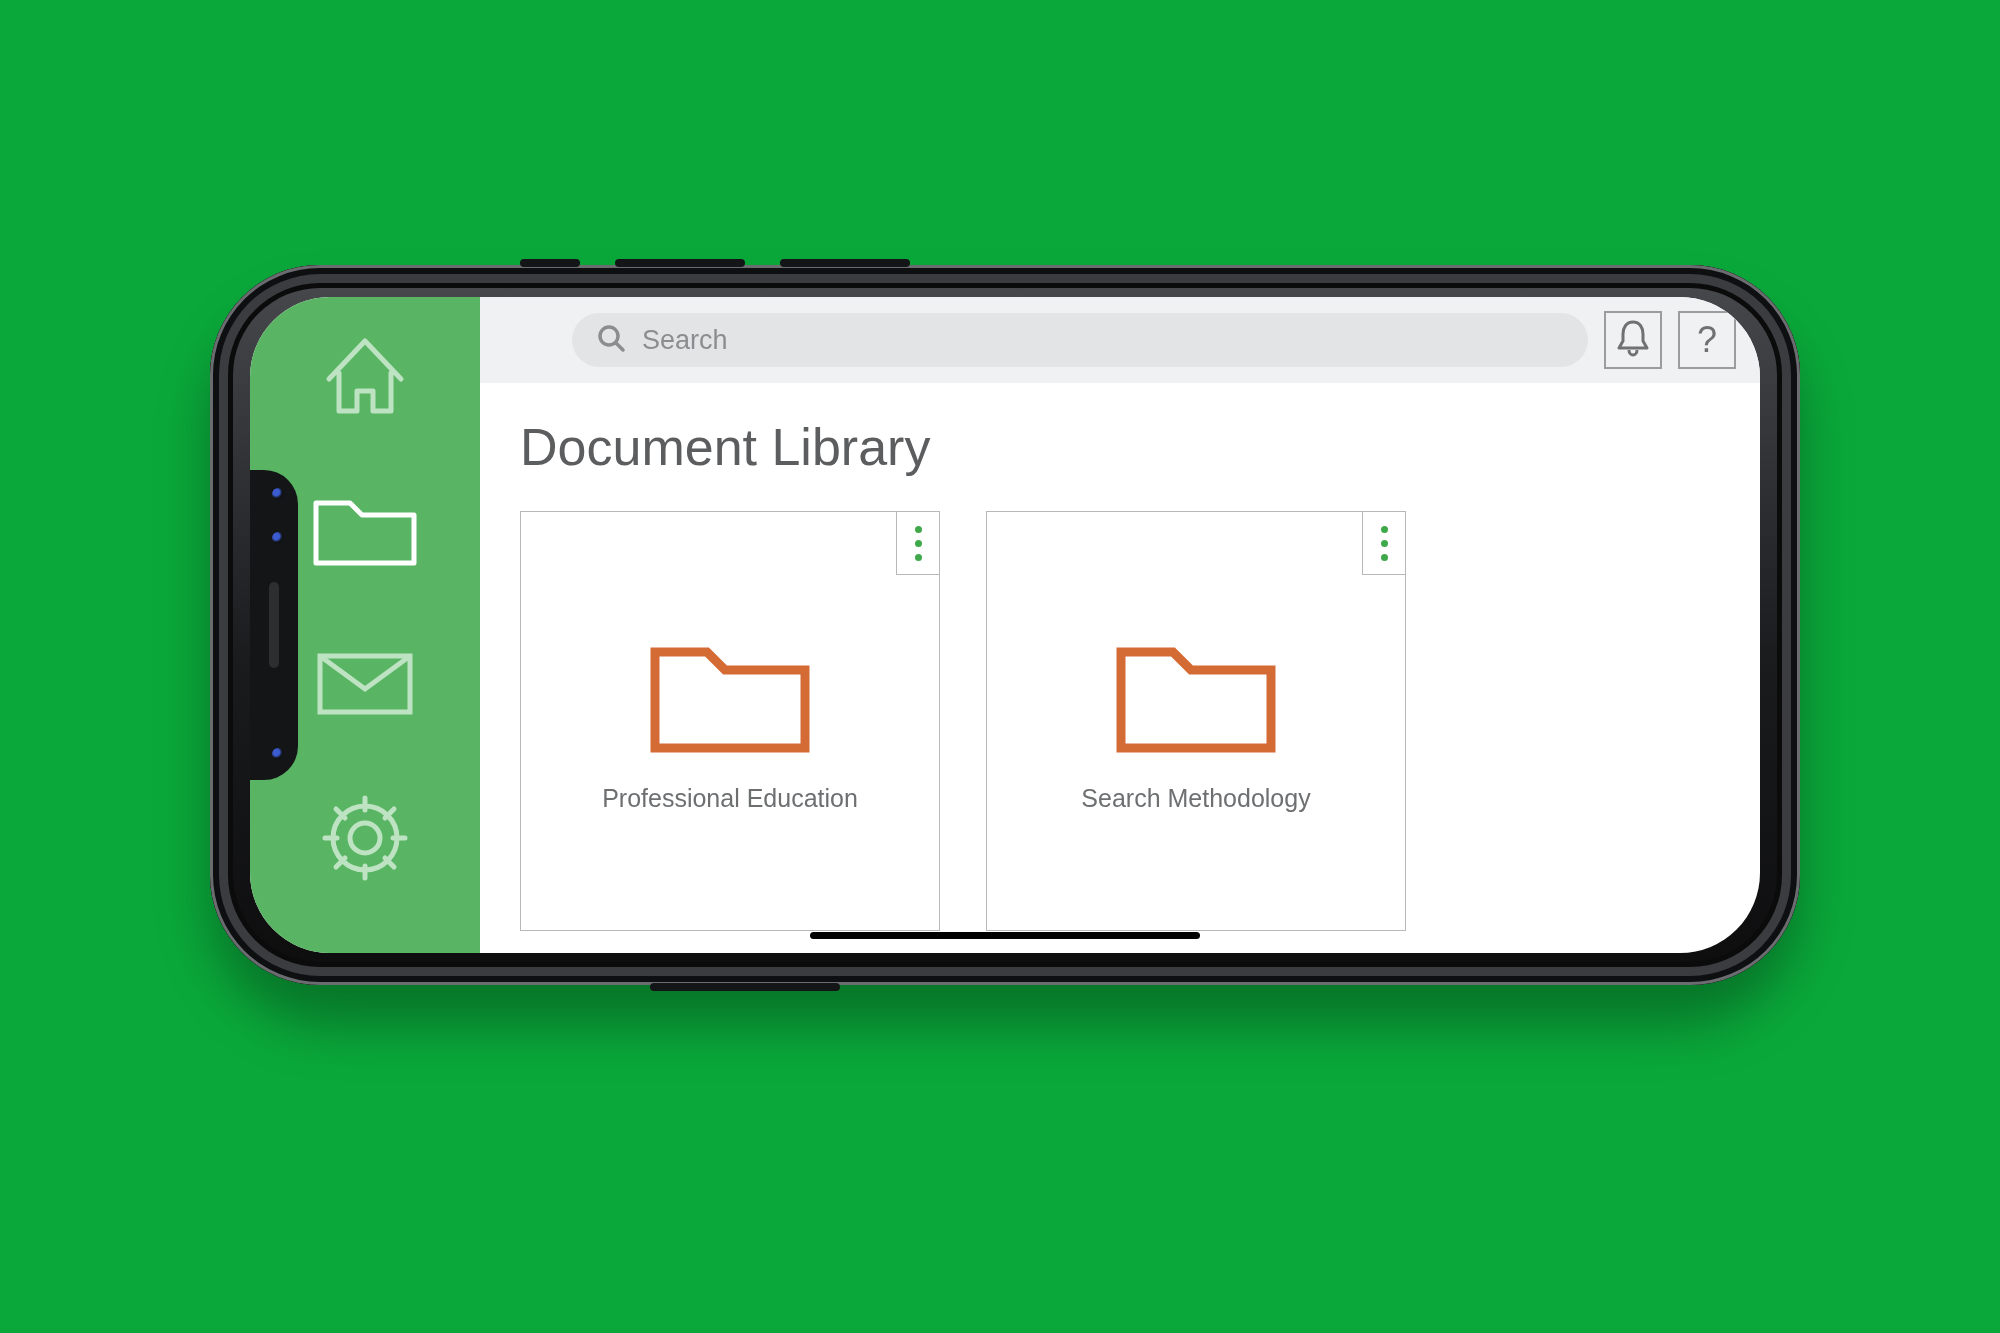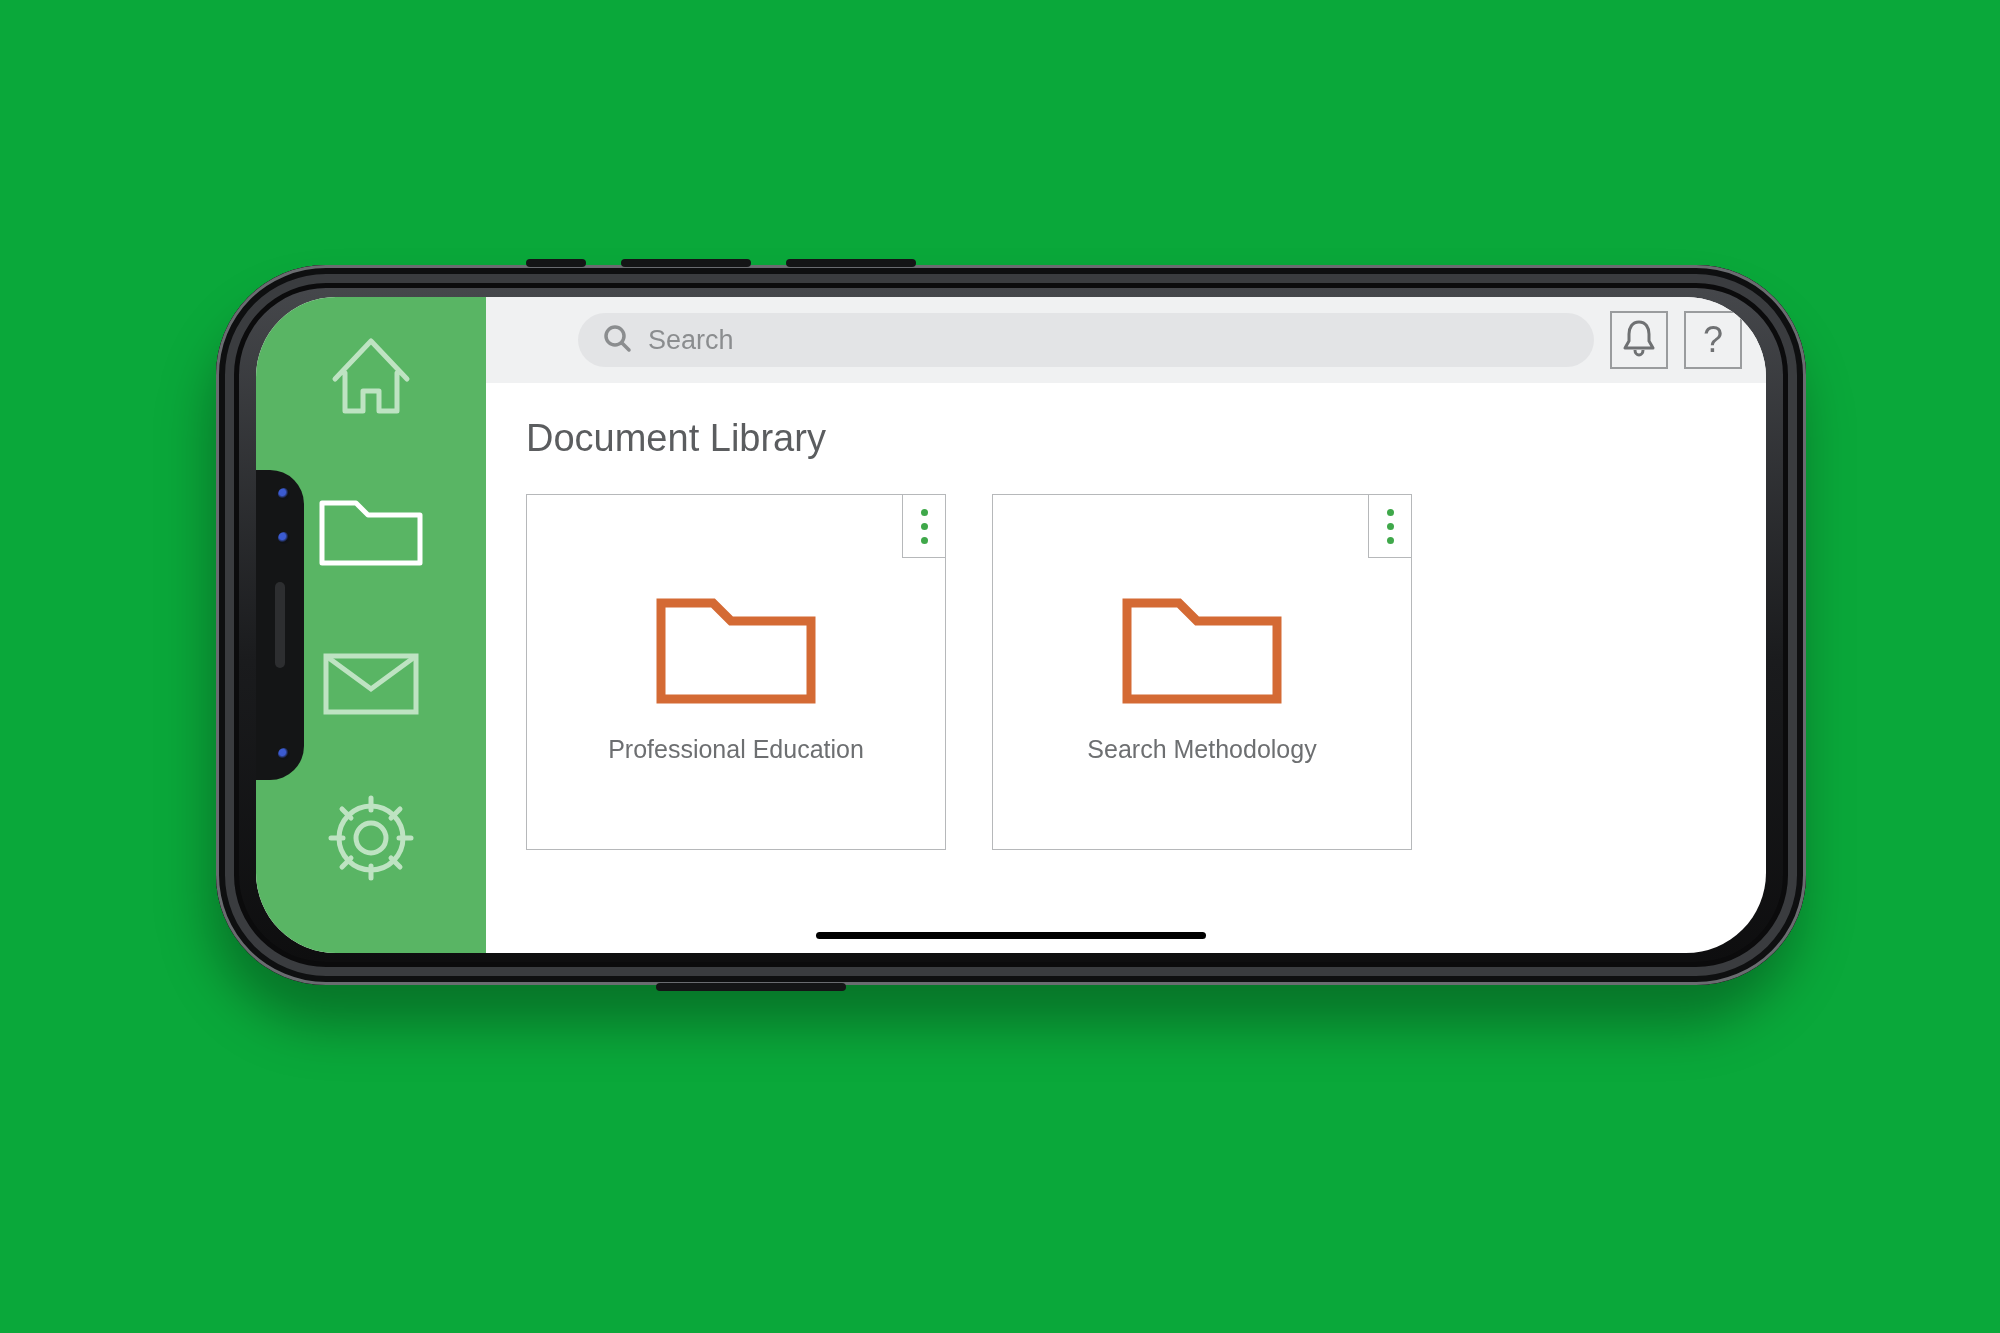--- a/index.html
+++ b/index.html
@@ -25,21 +25,21 @@
     top: 305px;
     width: 1590px;
     height: 720px;
     background: rgba(0,0,0,0.30);
     border-radius: 120px;
     filter: blur(26px);
   }
 
   .phone {
     position: absolute;
-    left: 216px;
+    left: 210px;
     top: 265px;
     width: 1590px;
     height: 720px;
     border-radius: 110px;
     background: linear-gradient(180deg, #484a4e 0%, #1a1b1d 55%, #0d0d0e 100%);
     box-shadow:
       inset 0 0 0 3px #6a6c70,
       inset 0 0 0 9px #0e0f10,
       inset 0 0 0 18px #3a3c3f,
       inset 0 0 0 23px #0b0b0c;
@@ -199,34 +199,34 @@
   }
 
   .content {
     flex: 1;
     padding: 34px 40px 0 40px;
     box-sizing: border-box;
     overflow: hidden;
   }
 
   .page-title {
-    font-size: 38px;
+    font-size: 52px;
     color: #5b5d5f;
     font-weight: 400;
     margin: 0 0 34px 0;
   }
 
   .folder-grid {
     display: flex;
     gap: 46px;
   }
 
   .folder-card {
     width: 420px;
-    height: 356px;
+    height: 420px;
     border: 1.5px solid #b6b8ba;
     position: relative;
     display: flex;
     flex-direction: column;
     align-items: center;
     justify-content: center;
     gap: 20px;
     cursor: pointer;
     box-sizing: border-box;
   }

